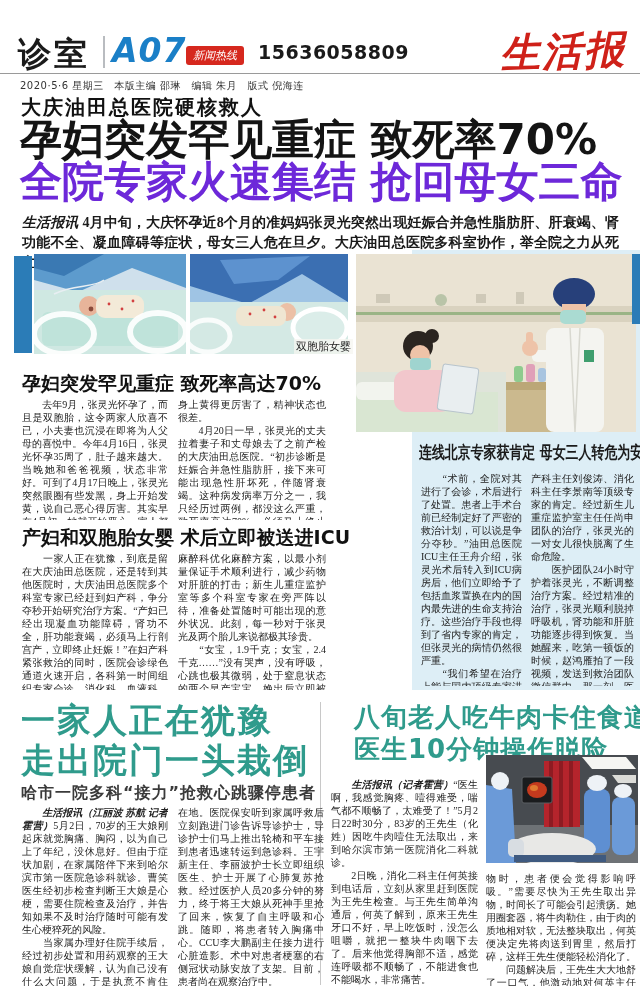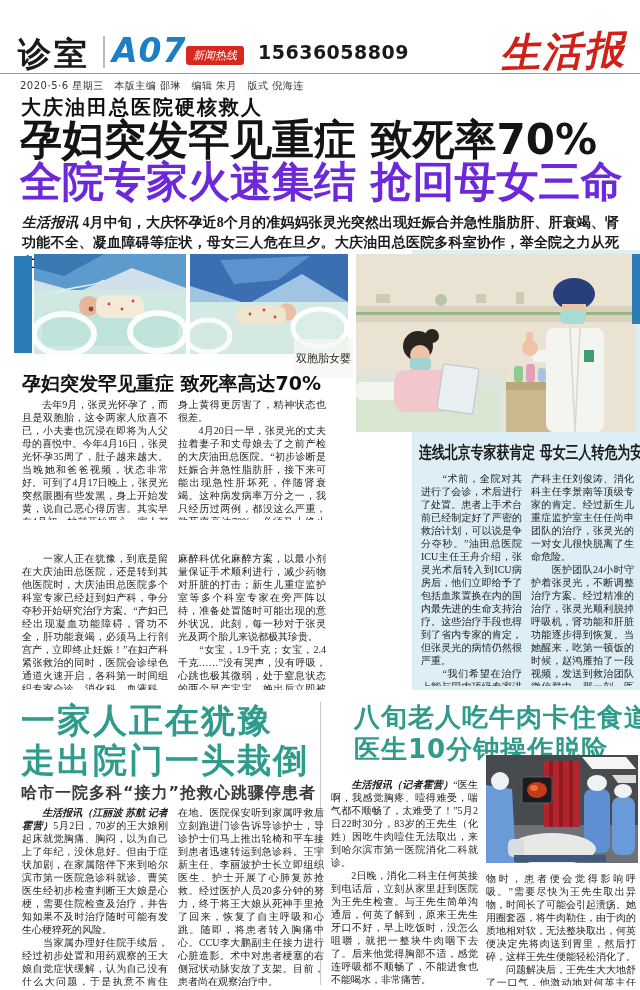--- a/index.html
+++ b/index.html
@@ -30,21 +30,21 @@
   .h1a{top:112px;color:#141414;}
   .h1b{top:154px;color:#6d28d9;}
   .lead{left:22px;top:213px;width:597px;font-size:14px;line-height:20px;
         font-weight:600;text-align:justify;}
   .lead .tag{font-weight:700;font-style:italic;margin-right:4px;}
 
   
   .photo-bar{left:14px;top:256px;width:18px;height:97px;background:#2b7cb7;}
   .photo{overflow:hidden;}
   .caption{left:294px;top:339px;font-size:11px;color:#222;background:rgba(245,245,240,.75);
-    padding:12px 2px;}
+    padding:0 2px;}
   .blue-accent-r{left:632px;top:254px;width:8px;height:70px;background:#2b7cb7;}
 
   
   .sec-head{font-size:19px;font-weight:900;color:#111;white-space:nowrap;}
   .col{font-size:10px;line-height:13px;text-align:justify;white-space:pre-line;
        overflow:hidden;color:#222;}
   .byline{font-weight:700;font-style:italic;}
 
   
   .right-bg{left:412px;top:250px;width:228px;height:440px;background:#ddeef6;}
@@ -152,20 +152,21 @@
       <rect x="170" y="78" width="7" height="16" rx="3" fill="#eec3a8"></rect>
     </svg>
   </div>
   <div class="abs blue-accent-r"></div>
 
   <div class="abs sec-head sans" style="left:22px;top:371px;">孕妇突发罕见重症 致死率高达70%</div>
   <div class="abs col" style="left:22px;top:398px;width:146px;height:122px;">　　去年9月，张灵光怀孕了，而且是双胞胎，这令两家人欣喜不已，小夫妻也沉浸在即将为人父母的喜悦中。今年4月16日，张灵光怀孕35周了，肚子越来越大。当晚她和爸爸视频，状态非常好。可到了4月17日晚上，张灵光突然眼圈有些发黑，身上开始发黄，说自己恶心得厉害。其实早在4月初，她就开始恶心，家人都以为是妊娠反应，慢慢就会缓解。赶在疫情期间，张灵光不想总去医院。4月19日晚上，张灵光</div>
   <div class="abs col" style="left:178px;top:398px;width:148px;height:122px;">身上黄得更厉害了，精神状态也很差。
 　　4月20日一早，张灵光的丈夫拉着妻子和丈母娘去了之前产检的大庆油田总医院。“初步诊断是妊娠合并急性脂肪肝，接下来可能出现急性肝坏死，伴随肾衰竭。这种病发病率万分之一，我只经历过两例，都没这么严重，致死率高达70%。必须马上终止妊娠，才有可能为母婴赢得救治机会。”主治医师宋一丽的话让张灵光一家猝不及防，瞬间慌乱起来。</div>
 
+  <div class="abs sec-head sans" style="left:22px;top:525px;">产妇和双胞胎女婴 术后立即被送进ICU</div>
   <div class="abs col" style="left:22px;top:552px;width:146px;height:138px;">　　一家人正在犹豫，到底是留在大庆油田总医院，还是转到其他医院时，大庆油田总医院多个科室专家已经赶到妇产科，争分夺秒开始研究治疗方案。“产妇已经出现凝血功能障碍，肾功不全，肝功能衰竭，必须马上行剖宫产，立即终止妊娠！”在妇产科紧张救治的同时，医院会诊绿色通道火速开启，各科第一时间组织专家会诊，消化科、血液科、重症医学科、新生儿重症科、麻醉科、输血科等多学科专家迅速向妇产科集结，进一步明确诊断，制定救治方案。
 　　很快，张灵光被推进手术室，宋一丽带领妇产科团队为其紧急实施剖宫产手术；</div>
   <div class="abs col" style="left:178px;top:552px;width:148px;height:138px;">麻醉科优化麻醉方案，以最小剂量保证手术顺利进行，减少药物对肝脏的打击；新生儿重症监护室等多个科室专家在旁严阵以待，准备处置随时可能出现的意外状况。此刻，每一秒对于张灵光及两个胎儿来说都极其珍贵。
 　　“女宝，1.9千克；女宝，2.4千克……”没有哭声，没有呼吸，心跳也极其微弱，处于窒息状态的两个早产宝宝，娩出后立即被新生儿重症的医护人员接了过去。清理呼吸道，心肺复苏，气管插管，两名婴儿急速收入新生儿重症监护室。术后的张灵光也被迅速转入重症医学科救治。</div>
 
   <div class="abs right-head sans"><span>连线北京专家获肯定 母女三人转危为安</span></div>
   <div class="abs col" style="left:421px;top:472px;width:101px;height:214px;">　　“术前，全院对其进行了会诊，术后进行了处置。患者上手术台前已经制定好了严密的救治计划，可以说是争分夺秒。”油田总医院ICU主任王舟介绍，张灵光术后转入到ICU病房后，他们立即给予了包括血浆置换在内的国内最先进的生命支持治疗。这些治疗手段也得到了省内专家的肯定，但张灵光的病情仍然很严重。
 　　“我们希望在治疗上能与国内顶级专家进行交流。”王舟说，ICU副主任赵鸿雁曾在北京协和医院进修，经过她的沟通，4月23日，大庆油田总医院与北京协和医院连线，对张灵光进行了远程会诊。诊治方案得到了北京协和医院重症医学科主任隆云、妇</div>
   <div class="abs col" style="left:531px;top:472px;width:103px;height:214px;">产科主任刘俊涛、消化科主任李景南等顶级专家的肯定。经过新生儿重症监护室主任任尚申团队的治疗，张灵光的一对女儿很快脱离了生命危险。
 　　医护团队24小时守护着张灵光，不断调整治疗方案。经过精准的治疗，张灵光顺利脱掉呼吸机，肾功能和肝脏功能逐步得到恢复。当她醒来，吃第一顿饭的时候，赵鸿雁拍了一段视频，发送到救治团队微信群中。那一刻，医护人员异常振奋。

